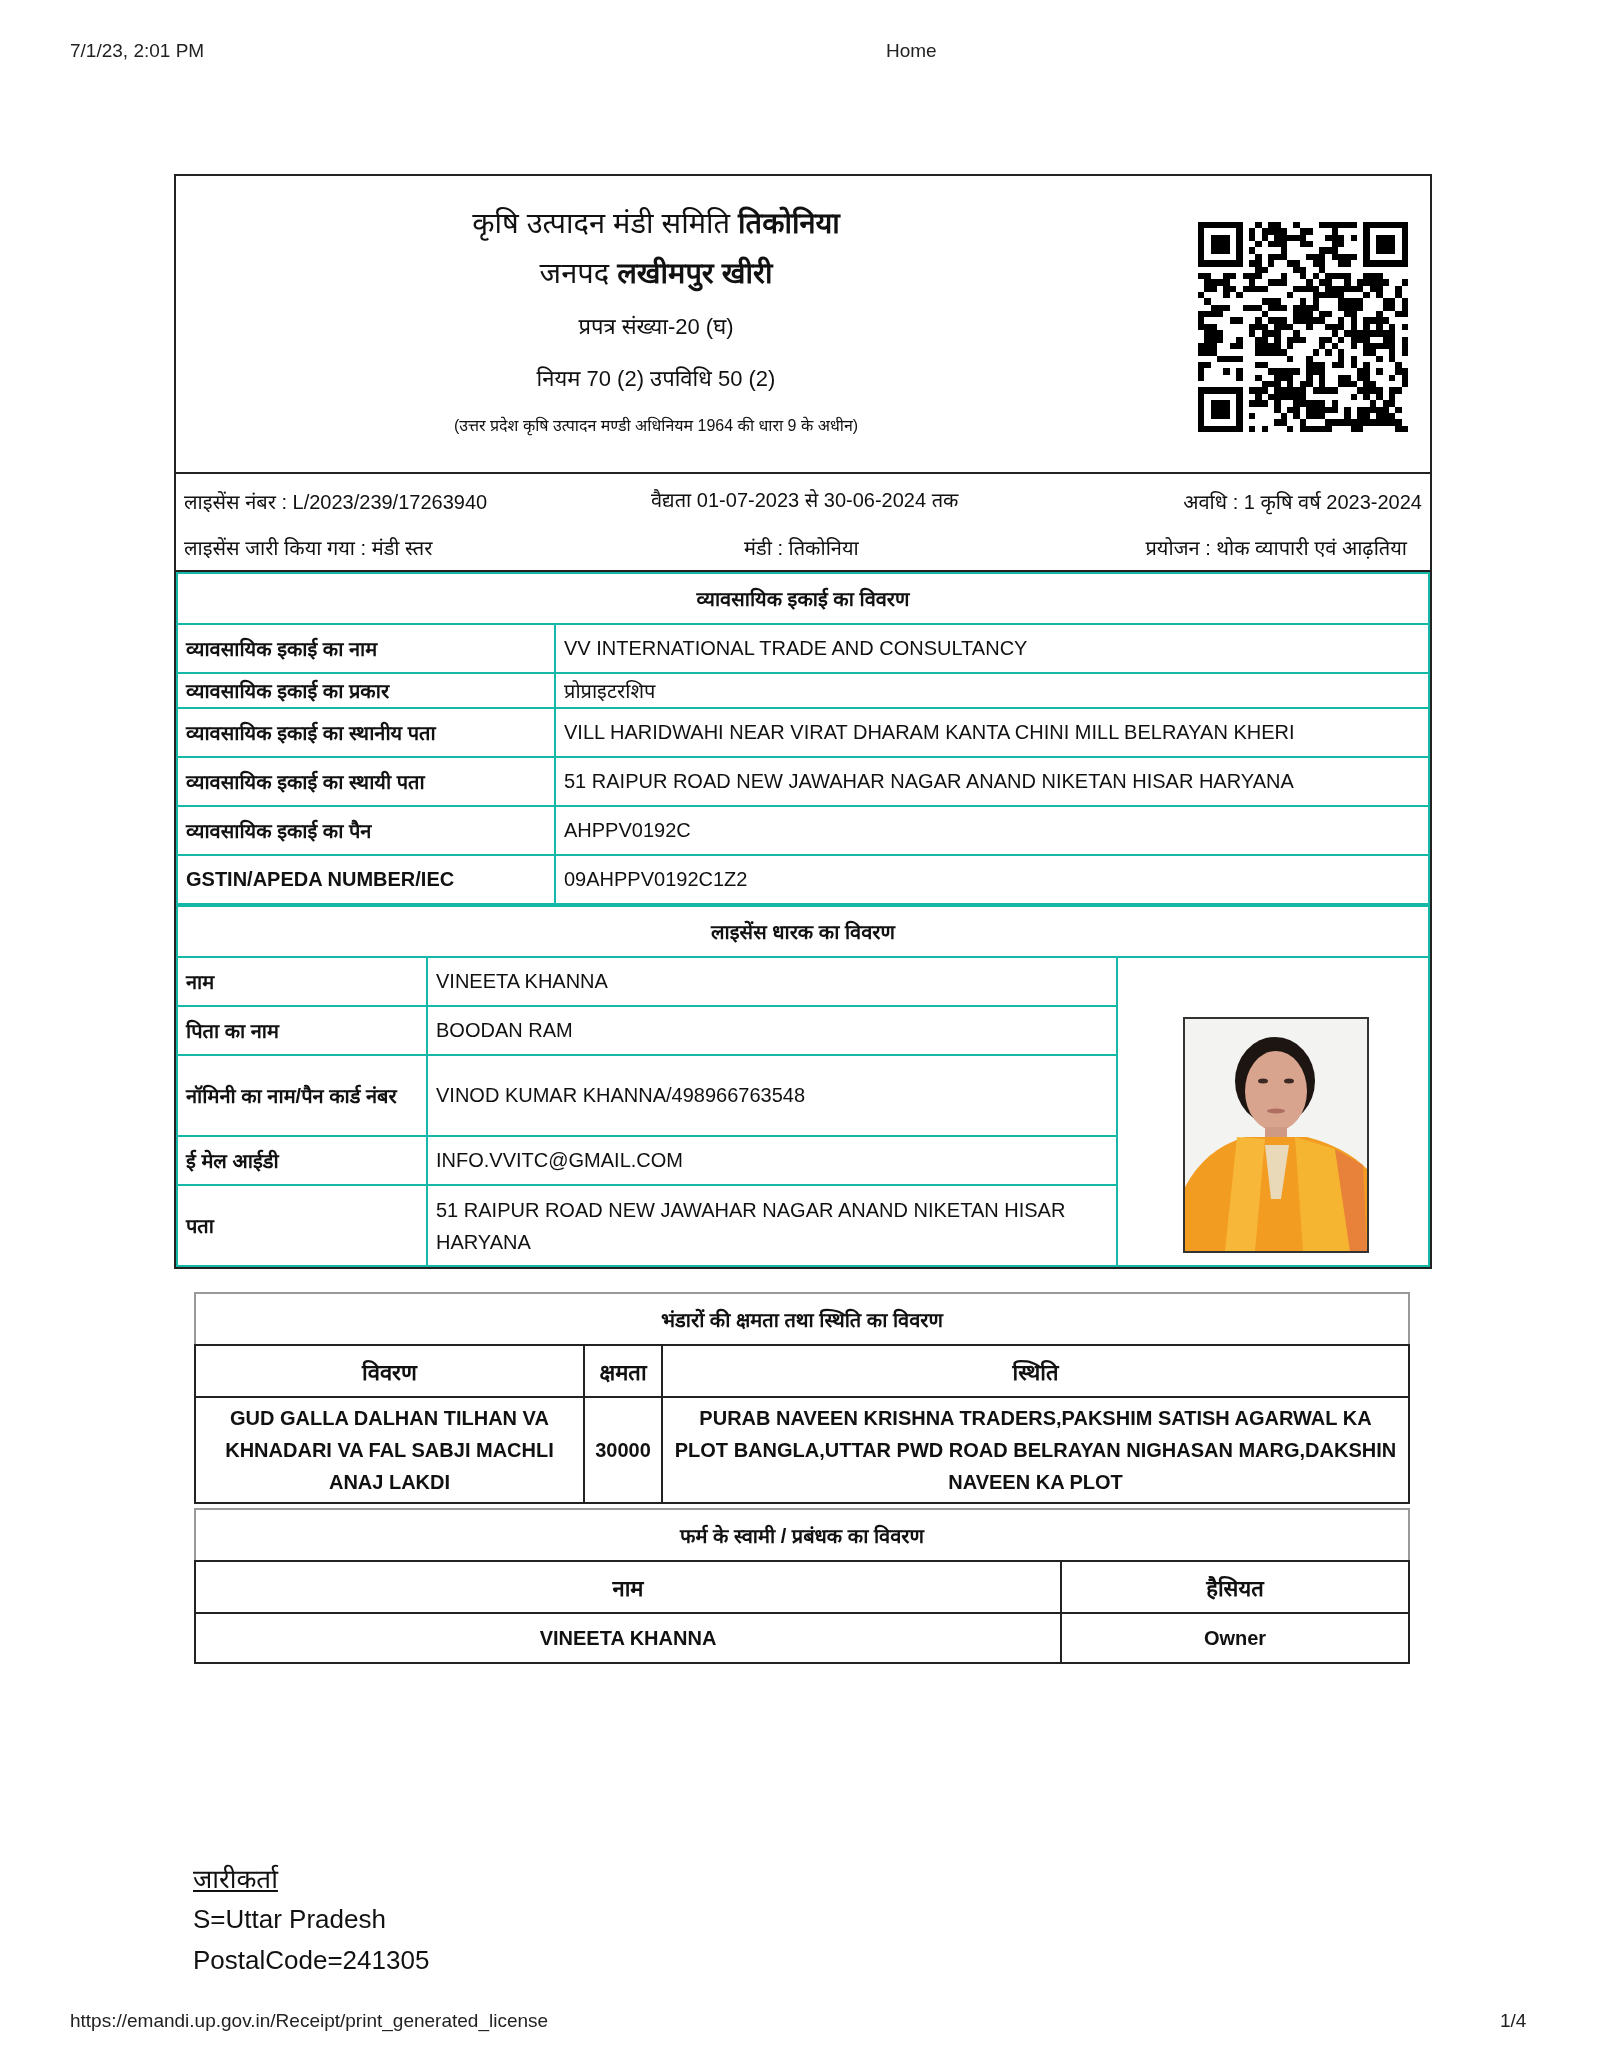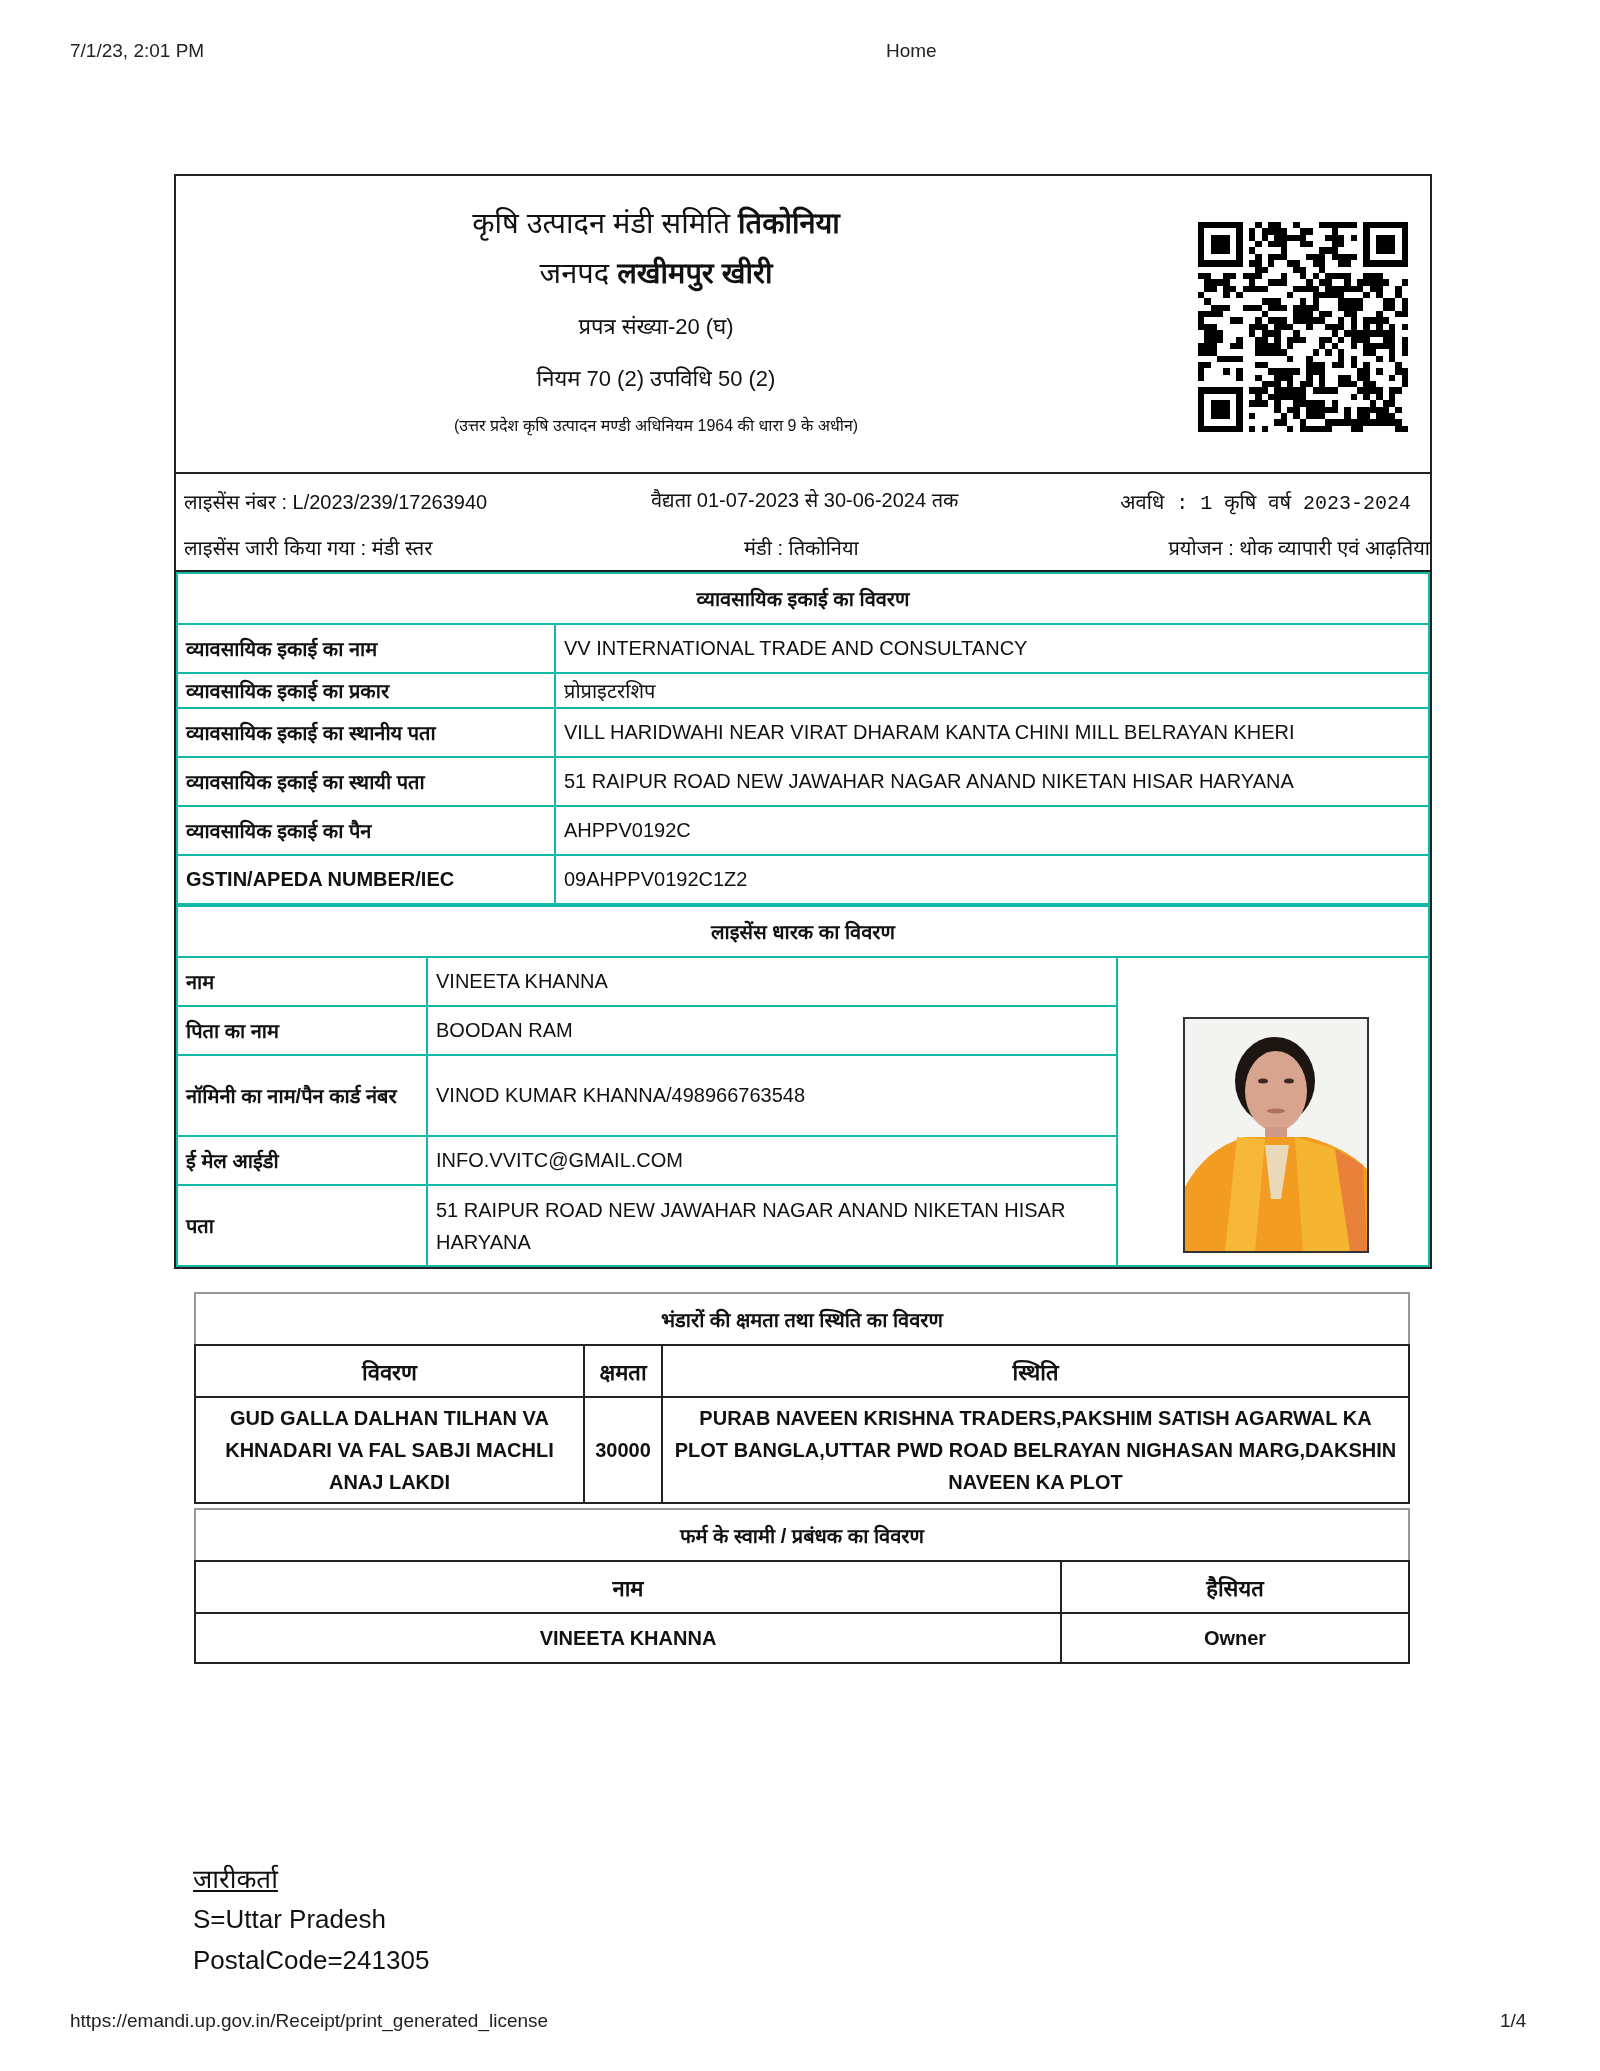--- a/index.html
+++ b/index.html
@@ -512,24 +512,24 @@
         <rect x="28" y="2" width="3" height="3" fill="#000"></rect>
         <rect x="0" y="26" width="7" height="7" fill="#000"></rect>
         <rect x="1" y="27" width="5" height="5" fill="#fff"></rect>
         <rect x="2" y="28" width="3" height="3" fill="#000"></rect>
       </svg>
   </div>
 
   <div id="meta">
     <div class="meta-cell" style="left:8px; top:14px;">लाइसेंस नंबर : L/2023/239/17263940</div>
     <div class="meta-cell" style="left:475px; top:12px;">वैद्यता 01-07-2023 से 30-06-2024 तक</div>
-    <div class="meta-cell" style="right:19px; top:14px;font-family:Liberation Mono, monospace;">अवधि : 1 कृषि वर्ष 2023-2024</div>
+    <div class="meta-cell" style="right:8px; top:14px;">अवधि : 1 कृषि वर्ष 2023-2024</div>
     <div class="meta-cell" style="left:8px; top:60px;">लाइसेंस जारी किया गया : मंडी स्तर</div>
     <div class="meta-cell" style="left:568px; top:60px;">मंडी : तिकोनिया</div>
-    <div class="meta-cell" style="right:0; top:60px;">प्रयोजन : थोक व्यापारी एवं आढ़तिया</div>
+    <div class="meta-cell" style="right:23px; top:60px;">प्रयोजन : थोक व्यापारी एवं आढ़तिया</div>
   </div>
 
   <table class="gtable">
     <tbody>
         <tr>
           <td colspan="2" class="sec-title">व्यावसायिक इकाई का विवरण</td>
         </tr>
     <tr style="height:49px">
       <td class="lbl" style="width:360px">व्यावसायिक इकाई का नाम</td>
       <td>VV INTERNATIONAL TRADE AND CONSULTANCY</td>

